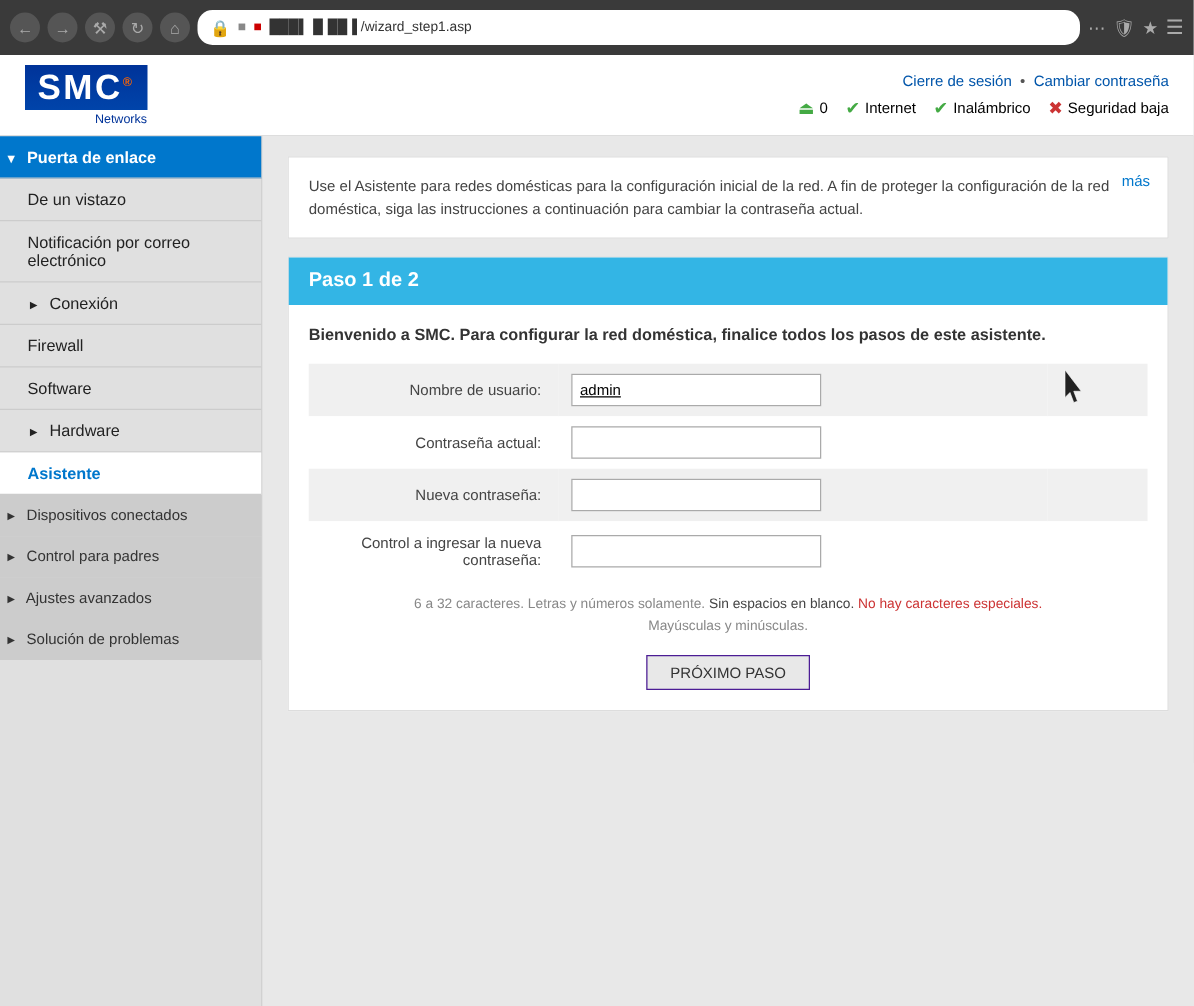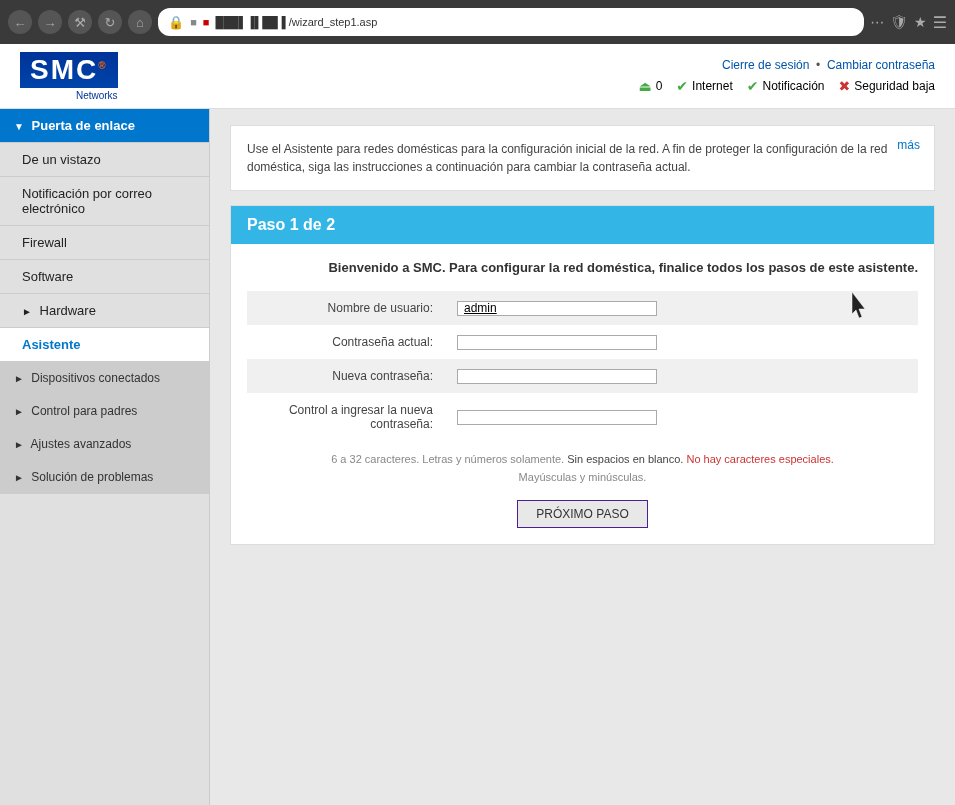--- a/index.html
+++ b/index.html
@@ -72,21 +72,21 @@
     .main-layout { display: flex; min-height: 696px; }
 
     
     .sidebar {
       width: 210px;
       background: #e0e0e0;
       border-right: 1px solid #ccc;
       flex-shrink: 0;
     }
     .sidebar-item {
-      padding: 9px 14px;
+      padding: 9px 4px;
       cursor: pointer;
       font-size: 13px;
       color: #222;
       border-bottom: 1px solid #ccc;
     }
     .sidebar-item.active-page {
       background: #fff;
       color: #0077cc;
       font-weight: bold;
     }
@@ -140,39 +140,38 @@
       padding: 10px 16px;
       font-size: 16px;
       font-weight: bold;
     }
     .step-body { padding: 16px; }
     .step-welcome {
       font-size: 13px;
       color: #333;
       margin-bottom: 16px;
       font-weight: bold;
-      text-align: right;
     }
 
     
     .form-table { width: 100%; border-collapse: collapse; }
     .form-row { background: #f0f0f0; }
     .form-row:nth-child(even) { background: #fff; }
     .form-label {
       text-align: right;
       padding: 10px 14px;
       font-size: 12px;
       color: #444;
       width: 200px;
       vertical-align: middle;
     }
     .form-field { padding: 8px 10px; vertical-align: middle; }
     .form-input {
       width: 200px;
-      height: 15px;
+      height: 26px;
       border: 1px solid #aaa;
       padding: 3px 6px;
       font-size: 12px;
       background: #fff;
       text-decoration: underline;
     }
 
     .password-hint {
       font-size: 11px;
       color: #888;
@@ -250,21 +249,21 @@
         <div class="status-item">
           <span class="status-battery">⏏</span>
           <span>0</span>
         </div>
         <div class="status-item">
           <span class="status-ok">✔</span>
           <span>Internet</span>
         </div>
         <div class="status-item">
           <span class="status-ok">✔</span>
-          <span>Notificación</span>
+          <span>Inalámbrico</span>
         </div>
         <div class="status-item">
           <span class="status-warn">✖</span>
           <span>Seguridad baja</span>
         </div>
       </div>
     </div>
   </div>
 
   <div class="main-layout">
@@ -272,20 +271,24 @@
     <div class="sidebar">
       <div class="sidebar-item section-header">
         <span class="arrow">▼</span>
         <span>Puerta de enlace</span>
       </div>
       <div class="sidebar-item sub">
         <span>De un vistazo</span>
       </div>
       <div class="sidebar-item sub">
         <span>Notificación por correo electrónico</span>
+      </div>
+      <div class="sidebar-item sub">
+        <span class="arrow">►</span>
+        <span>Conexión</span>
       </div>
       <div class="sidebar-item sub">
         <span>Firewall</span>
       </div>
       <div class="sidebar-item sub">
         <span>Software</span>
       </div>
       <div class="sidebar-item sub">
         <span class="arrow">►</span>
         <span>Hardware</span>

